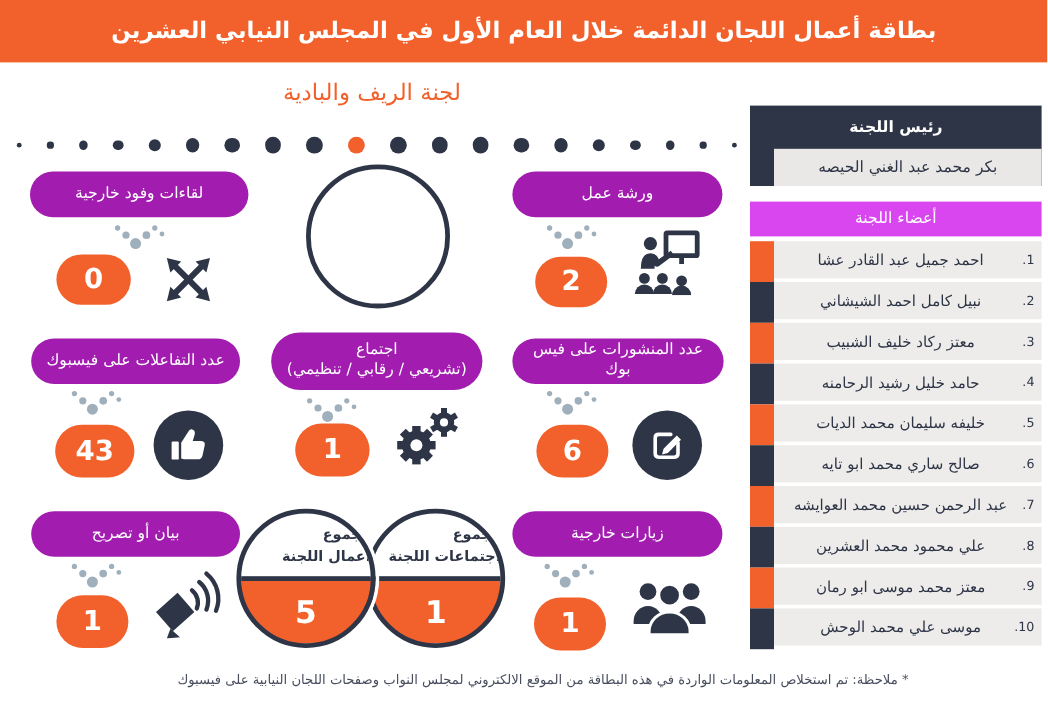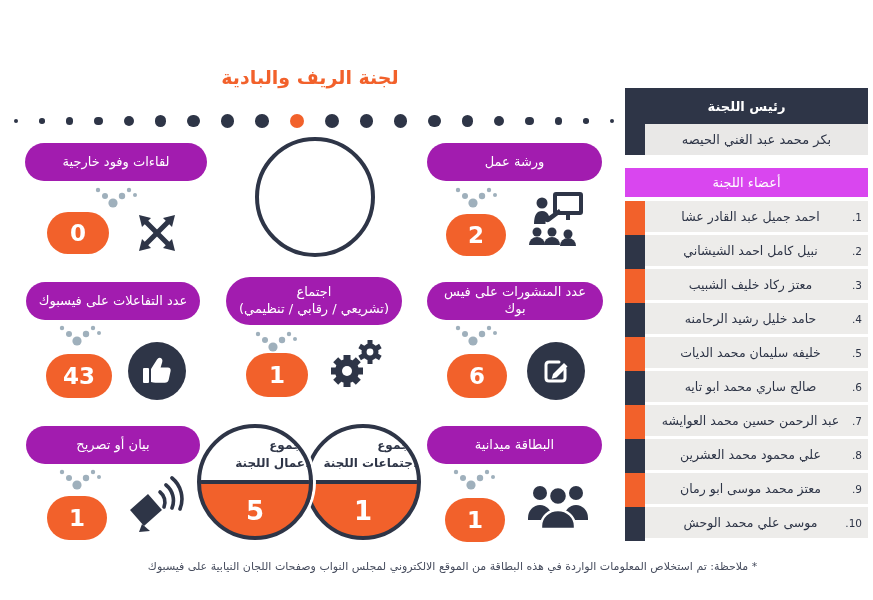--- a/index.html
+++ b/index.html
@@ -5,21 +5,21 @@
   html,body{margin:0;padding:0;background:#fff;}
   .canvas{
     position:relative;width:873px;height:600px;background:#fff;overflow:hidden;
     font-family:"DejaVu Sans",sans-serif;direction:rtl;
   }
   .abs{position:absolute;}
   
   .banner{left:0;top:0;width:873px;height:52px;background:#F2612B;color:#fff;
     display:flex;align-items:center;justify-content:center;font-size:19px;font-weight:bold;}
   .committee-title{left:0;top:62px;width:620px;height:30px;color:#F2612B;
-    display:flex;align-items:center;justify-content:center;font-size:19px;font-weight:bold;}
+    display:flex;align-items:center;justify-content:center;font-size:19px;font-weight:normal;}
   
   .dots-row{left:14px;top:110px;width:600px;height:22px;display:flex;
     align-items:center;justify-content:space-between;}
   .pdot{border-radius:50%;display:inline-block;flex:0 0 auto;}
   
   .pill-label{background:#a21caf;color:#fff;border-radius:24px;display:flex;
     align-items:center;justify-content:center;text-align:center;font-size:13px;
     line-height:1.3;white-space:pre-line;padding:0 6px;box-sizing:border-box;}
   .num-pill{background:#F2612B;color:#fff;border-radius:22px;display:flex;
     align-items:center;justify-content:center;font-size:23px;font-weight:bold;}
@@ -57,20 +57,21 @@
   .strip-orange{background:#F2612B;}
   .strip-navy{background:#2E3547;}
   .footnote{left:0;top:560px;width:873px;text-align:center;color:#474D5E;font-size:11px;padding-left:16px;}
   svg{display:block;}
 </style>
 </head>
 <body>
 
 <div class="canvas">
 
+  <div class="abs banner">بطاقة أعمال اللجان الدائمة خلال العام الأول في المجلس النيابي العشرين</div>
 
   <div class="abs committee-title">لجنة الريف والبادية</div>
 
   <div class="abs dots-row">
       <span class="pdot" style="height: 4px; width: 4px; background: rgb(46, 53, 71);"></span>
       <span class="pdot" style="height: 5.6px; width: 5.6px; background: rgb(46, 53, 71);"></span>
       <span class="pdot" style="height: 7.2px; width: 7.2px; background: rgb(46, 53, 71);"></span>
       <span class="pdot" style="height: 8.8px; width: 8.8px; background: rgb(46, 53, 71);"></span>
       <span class="pdot" style="height: 10.1px; width: 10.1px; background: rgb(46, 53, 71);"></span>
       <span class="pdot" style="height: 11.4px; width: 11.4px; background: rgb(46, 53, 71);"></span>
@@ -256,21 +257,21 @@
     <div class="tline"></div>
     <div class="total-value">5</div>
   </div>
   <div class="abs total-circle tc-right">
     <div class="total-label">مجموع
 اجتماعات اللجنة</div>
     <div class="tline"></div>
     <div class="total-value">1</div>
   </div>
 
-  <div class="abs pill-label" style="left:427px;top:426px;width:175px;height:38px">البطاقة ميدانية</div>
+  <div class="abs pill-label" style="left:427px;top:426px;width:175px;height:38px">زيارات خارجية</div>
   <svg class="abs" style="left:450px;top:468px" width="48" height="24" viewBox="0 0 48 24">
     <g fill="#9FB0BC">
         <circle cx="6" cy="4" r="2.2"></circle>
         <circle cx="13" cy="10" r="3"></circle>
         <circle cx="21" cy="17" r="4.6"></circle>
         <circle cx="30" cy="10" r="3.2"></circle>
         <circle cx="37" cy="4" r="2.2"></circle>
         <circle cx="43" cy="9" r="2"></circle>
       </g>
   </svg>

